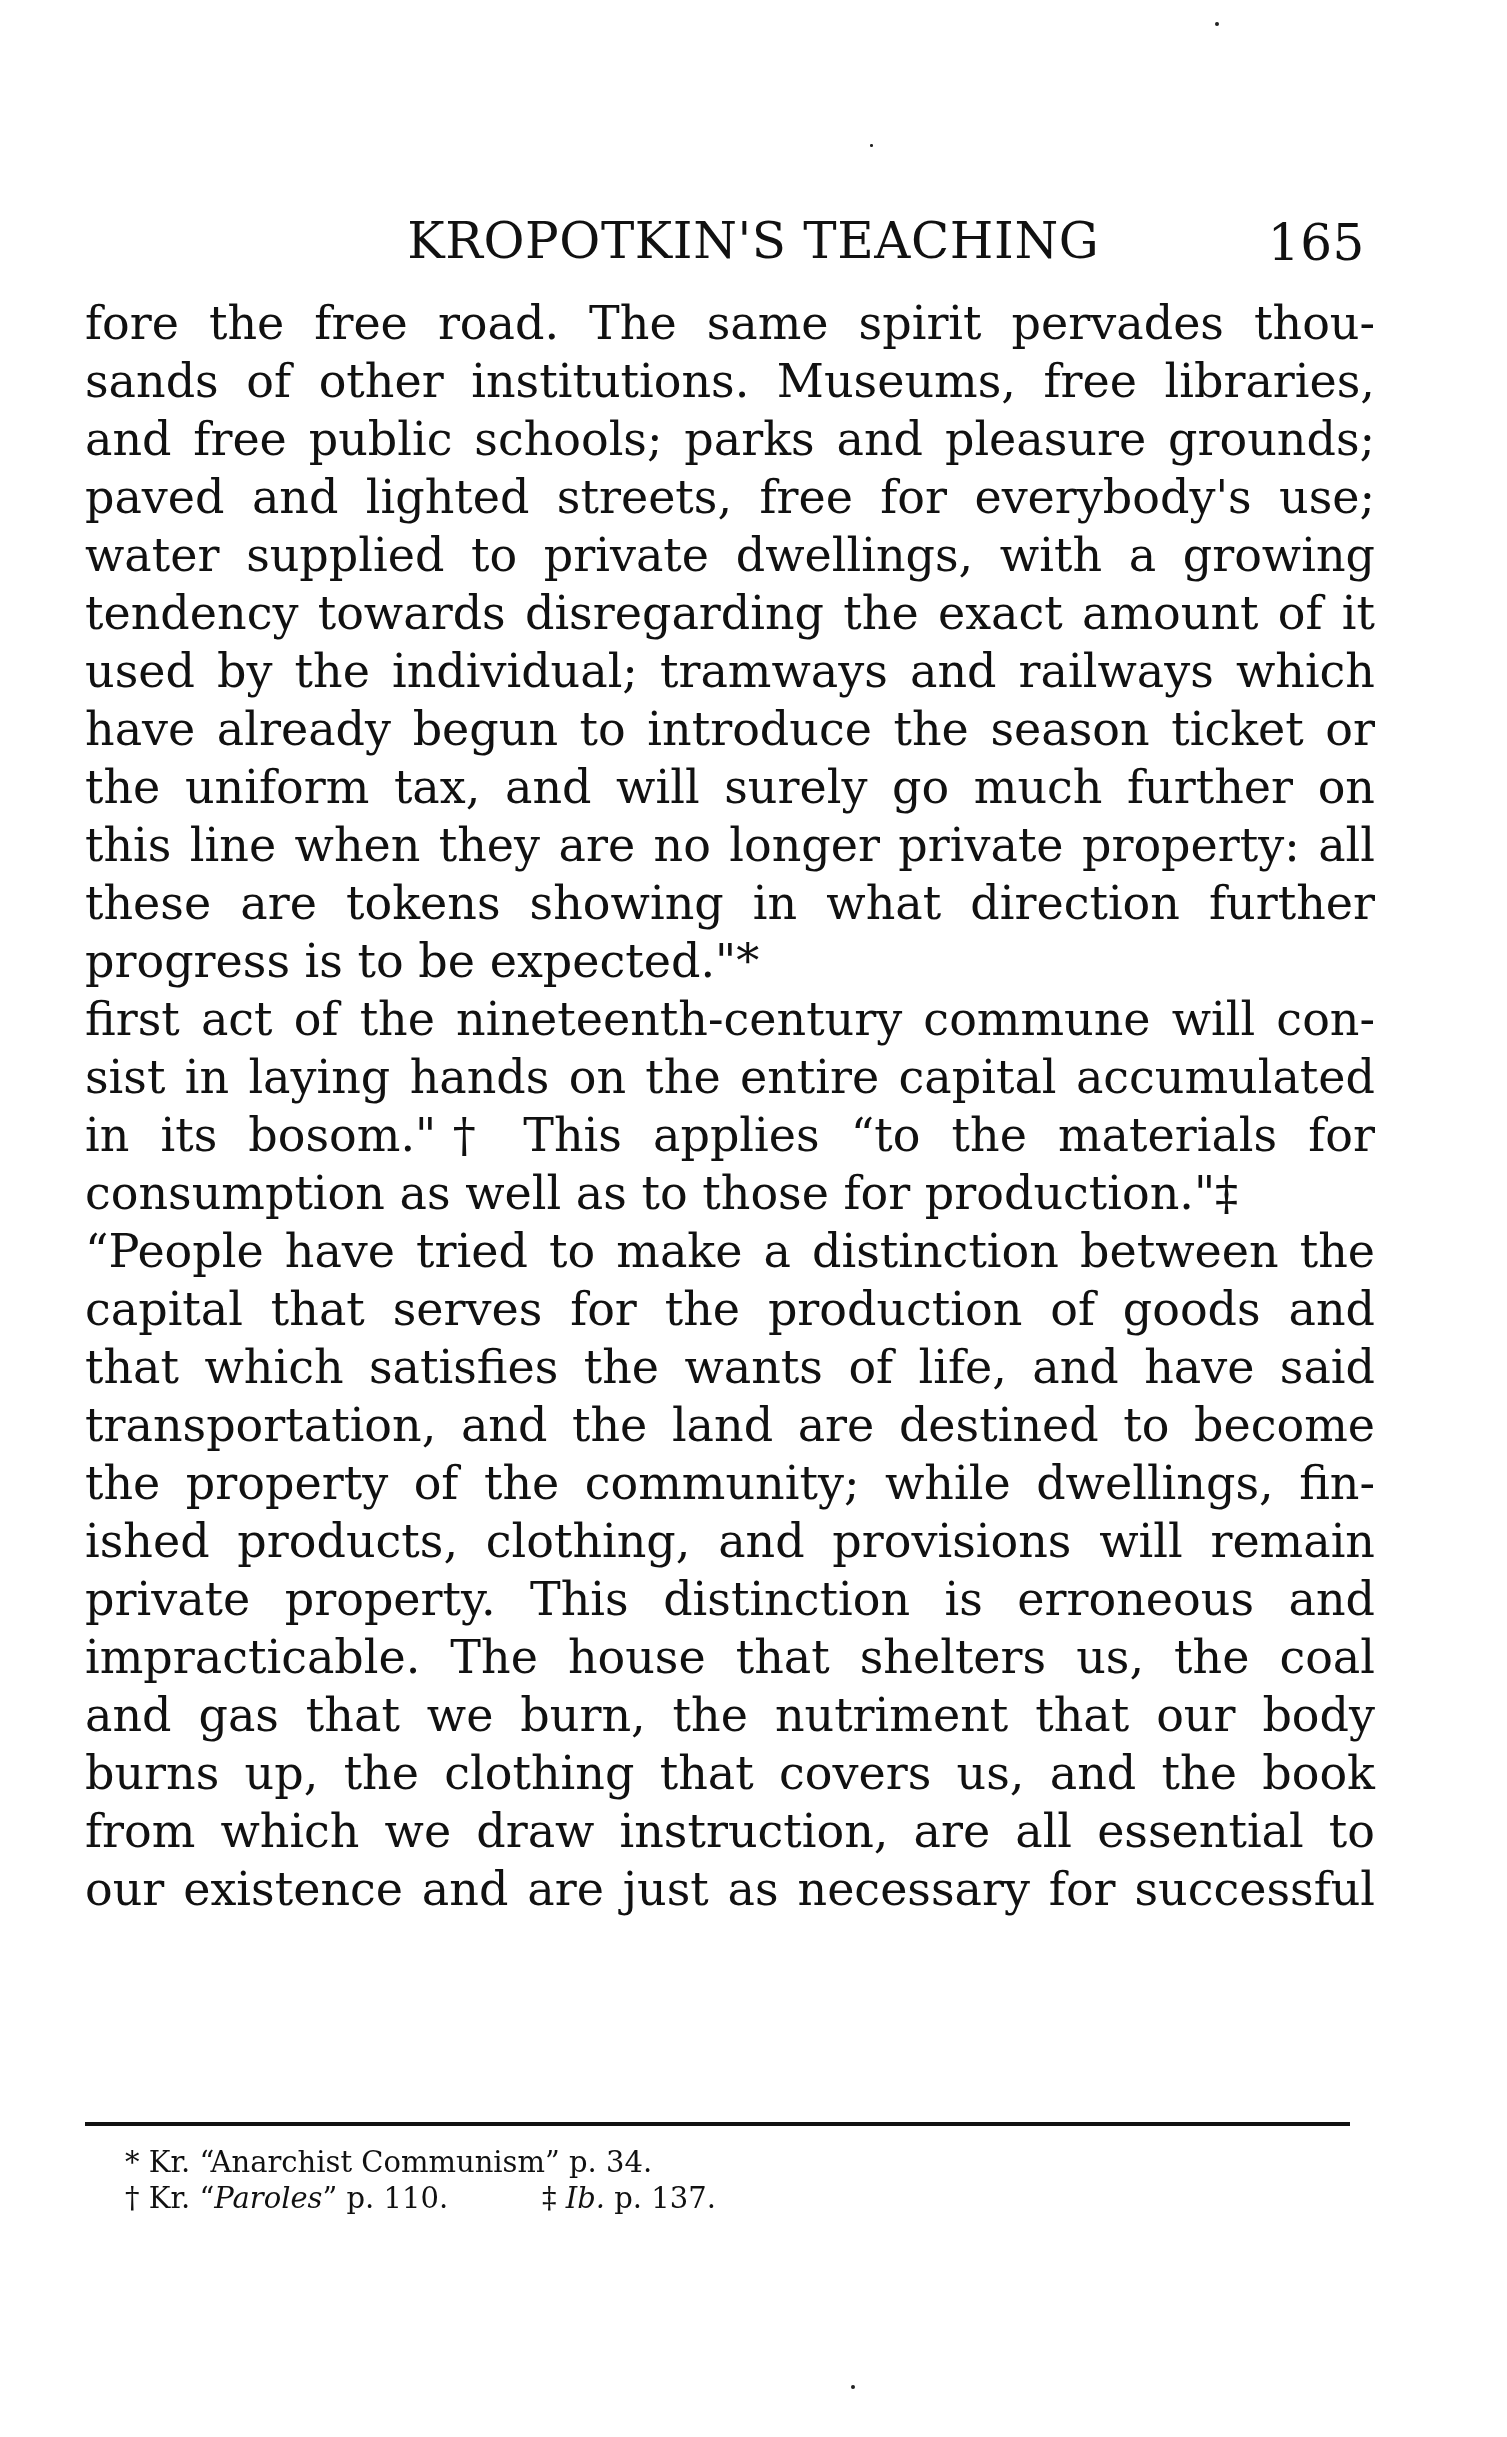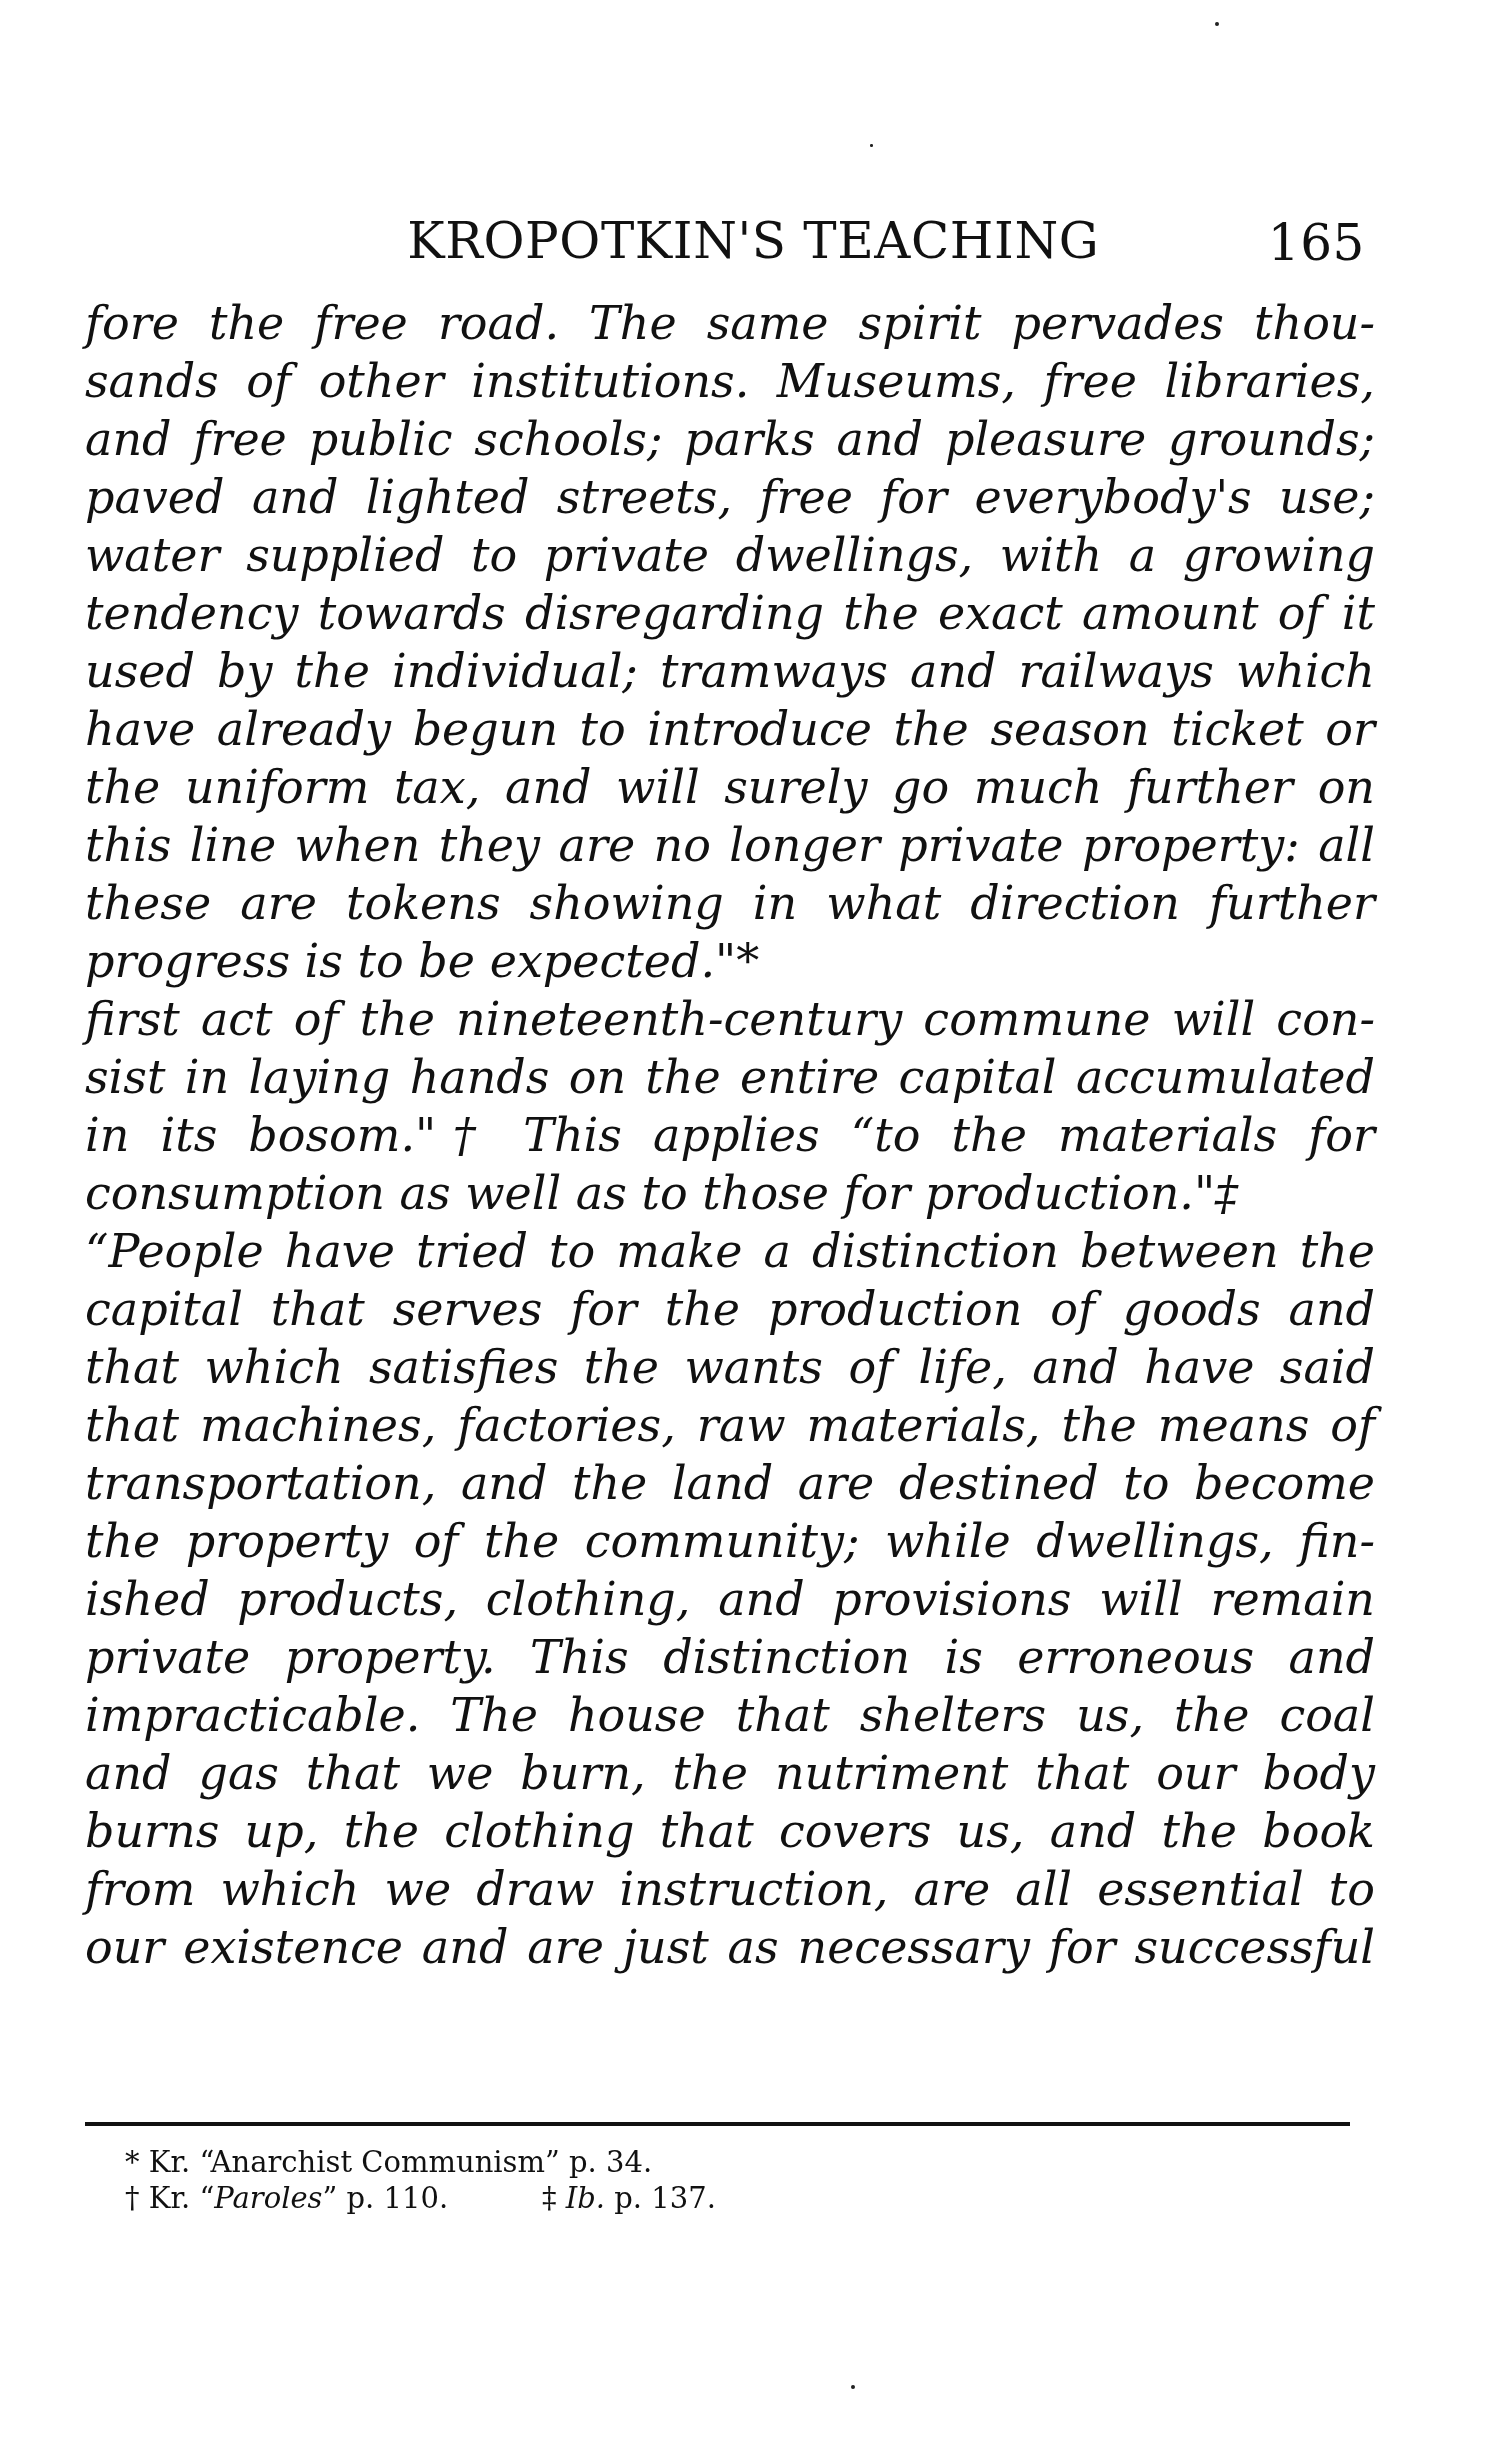--- a/index.html
+++ b/index.html
@@ -1,21 +1,21 @@
 <!DOCTYPE html>
 <html style="font-size:10px"><head>
 <meta charset="utf-8">
 <style>
   html, body { margin:0; padding:0; background:#ffffff; }
   body { width:1508px; height:2438px; position:relative; overflow:hidden; color:#111; font-family:"DejaVu Serif", serif; }
   .header { position:absolute; top:212px; left:401px; width:964px; height:56px; font-size:50px; letter-spacing:0.6px; }
   .header .title { position:absolute; left:6.3px; top:0; }
   .header .pnum { position:absolute; right:0; top:2px; font-weight:normal; }
   .body { position:absolute; top:294px; left:85px; width:1290px; font-size:46px; line-height:58px; }
-  .line { white-space:nowrap; display:block; text-align:justify; text-align-last:justify; height:58px;font-style:italic; }
+  .line { white-space:nowrap; display:block; text-align:justify; text-align-last:justify; height:58px; }
   .line.last { text-align-last:left; }
   .line.indent { padding-left:56px; }
   .rule { position:absolute; top:2122px; left:85px; width:1265px; height:3.8px; background:#111; }
   .notes { position:absolute; top:2144px; left:125px; font-size:29px; line-height:36px; }
   .notes .row { white-space:nowrap; display:block; }
   .notes .gap { display:inline-block; width:94px; }
   i { font-style:italic; }
   .speck { position:absolute; width:3.8px; height:3.8px; background:#222; border-radius:50%; }
 </style>
 </head>
@@ -39,21 +39,20 @@
   <span class="line">this line when they are no longer private property: all</span>
   <span class="line">these are tokens showing in what direction further</span>
   <span class="line last">progress is to be expected."*</span>
   <span class="line">first act of the nineteenth-century commune will con-</span>
   <span class="line">sist in laying hands on the entire capital accumulated</span>
   <span class="line">in its bosom."†  This applies “to the materials for</span>
   <span class="line last">consumption as well as to those for production."‡</span>
   <span class="line">“People have tried to make a distinction between the</span>
   <span class="line">capital that serves for the production of goods and</span>
   <span class="line">that which satisfies the wants of life, and have said</span>
-  <span class="line">that machines, factories, raw materials, the means of</span>
   <span class="line">transportation, and the land are destined to become</span>
   <span class="line">the property of the community; while dwellings, fin-</span>
   <span class="line">ished products, clothing, and provisions will remain</span>
   <span class="line">private property.  This distinction is erroneous and</span>
   <span class="line">impracticable.  The house that shelters us, the coal</span>
   <span class="line">and gas that we burn, the nutriment that our body</span>
   <span class="line">burns up, the clothing that covers us, and the book</span>
   <span class="line">from which we draw instruction, are all essential to</span>
   <span class="line">our existence and are just as necessary for successful</span>
 </div>

